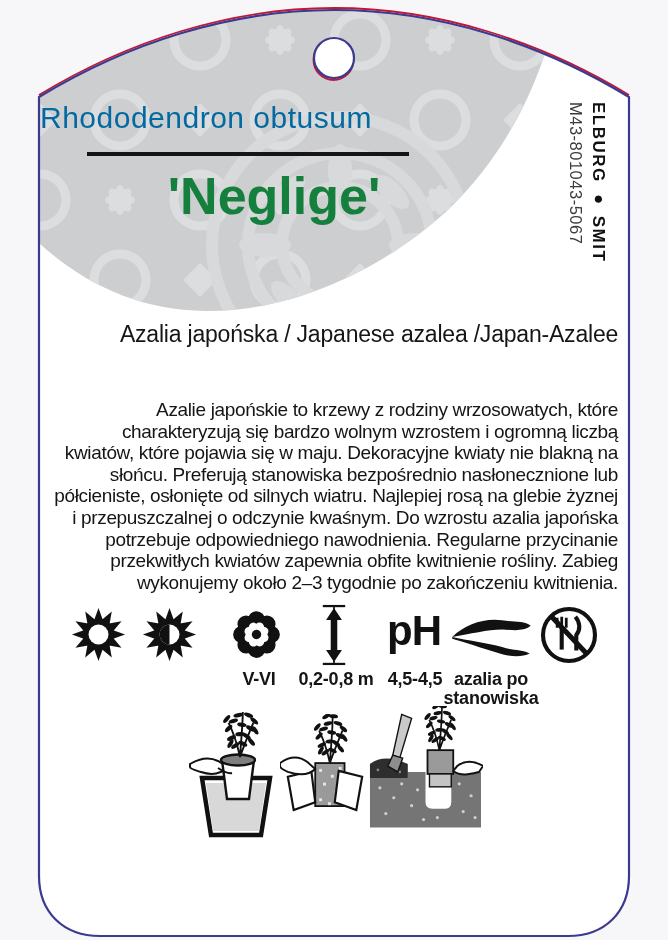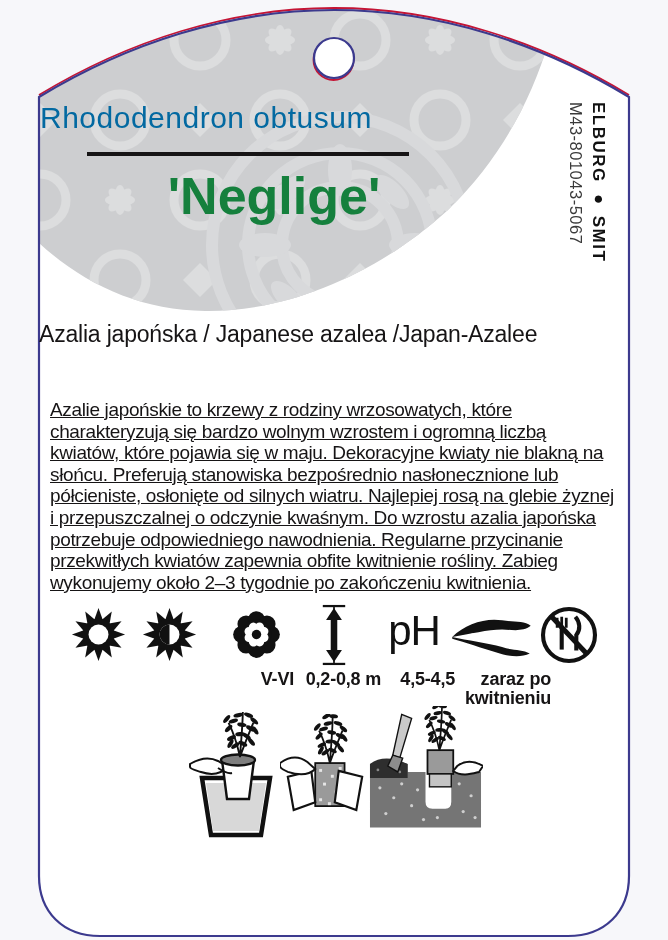--- a/index.html
+++ b/index.html
@@ -31,37 +31,37 @@
   }
   .side-code{
     left:566px;top:102px;height:160px;
     writing-mode:vertical-rl;
     font-size:16.5px;font-weight:400;letter-spacing:.5px;color:#3a3a3a;
     white-space:nowrap;
   }
   .common-names{
     left:39px;top:320px;width:592px;
     font-size:23px;line-height:29px;font-weight:400;
-    color:#161415;letter-spacing:-.2px;
+    color:#161415;text-align:center;letter-spacing:-.2px;padding-left:34px;
   }
   .common-names span{display:block;}
   .description{
     left:50px;top:399px;width:568px;
     font-size:19px;line-height:21.6px;font-weight:400;
     letter-spacing:-.35px;
-    color:#161415;text-align:left;text-decoration:underline;
+    color:#161415;text-align:right;
   }
   .icon{position:absolute;}
   .ph-text{
     left:383px;top:607px;width:62px;text-align:center;
-    font-size:42px;font-weight:400;color:#111;letter-spacing:-1px;
+    font-size:42px;font-weight:700;color:#111;letter-spacing:-1px;
   }
   .spec-label{
     position:absolute;top:670px;
-    font-size:18px;font-weight:600;color:#161415;text-align:right;
+    font-size:18px;font-weight:600;color:#161415;text-align:center;
     line-height:19px;letter-spacing:-.2px;
   }
   .spec-label span{display:block;}
 </style>
 </head>
 <body>
 
 <svg width="0" height="0" style="position:absolute" aria-hidden="true">
   <defs>
     <g id="plantdef">
@@ -247,22 +247,22 @@
     <line x1="26" y1="24" x2="26" y2="50" stroke-width="4.5"></line>
     <path d="M41,14 C46,20 47,28 42,34 L42,51" stroke-width="4.5"></path>
     <line x1="14" y1="13" x2="54" y2="55" stroke-width="5.5"></line>
   </g>
 </svg>
 
 <div class="spec-label" style="left:224px;width:70px">V-VI</div>
 <div class="spec-label" style="left:291px;width:90px">0,2-0,8 m</div>
 <div class="spec-label" style="left:375px;width:80px">4,5-4,5</div>
 <div class="spec-label" style="left:431px;width:120px">
-  <span>zaraz po</span>
-  <span>kwitnieniu</span>
+  <span>azalia po</span>
+  <span>stanowiska</span>
 </div>
 
 <svg class="icon" style="left:188px;top:712px" width="88" height="128" viewBox="0 0 88 128">
   <path d="M14,66 L82,66 L73,123 L23,123 Z" fill="#ffffff" stroke="#111" stroke-width="4.5"></path>
   <path d="M18,71 L78,71 L71,119 L25,119 Z" fill="#d8d8d8"></path>
   <path d="M2,52 C12,46 22,45 30,49 L40,55 C32,63 22,63 13,60 C7,58 2,57 2,55 Z" fill="#fff" stroke="#111" stroke-width="2"></path>
   <path d="M34,48 L66,48 L61,87 L39,87 Z" fill="#fff" stroke="#111" stroke-width="2.4"></path>
   <ellipse cx="50" cy="48" rx="17" ry="5.5" fill="#7e7e7e" stroke="#111" stroke-width="2.4"></ellipse>
   <path d="M30,56 C36,60 40,62 44,61" fill="none" stroke="#111" stroke-width="2"></path>
   <use href="#plantdef" transform="translate(52 45) scale(0.95)"></use>

